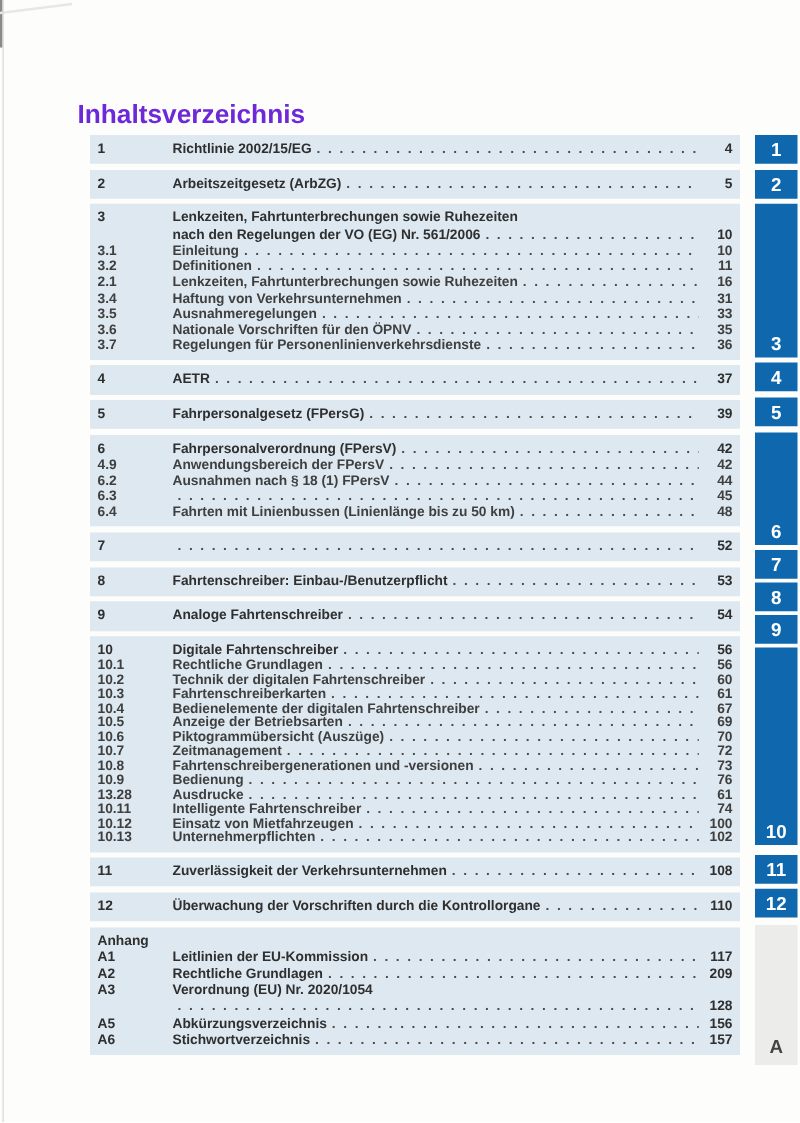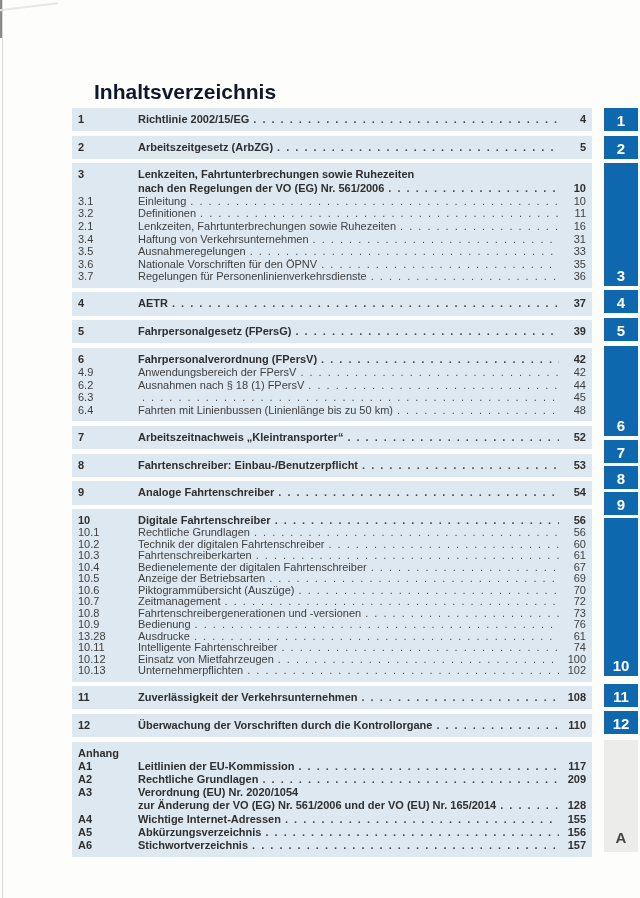--- a/index.html
+++ b/index.html
@@ -8,34 +8,35 @@
     background:#fdfdfc; overflow:hidden;
     font-family:"Liberation Sans", sans-serif;
     color:#3a3a3a;
   }
   
   .edge-left{position:absolute;left:2px;top:0;bottom:0;width:1px;background:#d9d9d9;}
   .edge-smudge{position:absolute;left:0;top:0;width:2px;height:38px;background:#8a8a8a;}
   .edge-diag{position:absolute;left:-4px;top:6px;width:62px;height:2px;background:#e7e7e7;transform:rotate(-7deg);}
 
   .doc-title{
-    position:absolute; left:94px; top:80px;
-    font-size:21px; font-weight:bold; color:#0f172a; letter-spacing:0px;
+    position:absolute; left:62px; top:80px;
+    font-size:21px; font-weight:bold; color:#6d28d9; letter-spacing:0px;
   }
 
   .toc{position:absolute; left:72px; top:108px; width:520px;}
   .block{
     background:var(--band,#dde8f0);
     margin-bottom:4.5px;
     padding:5px 6px 5px 6px;
   }
   .row{
     display:flex; align-items:baseline;
     font-size:11px; line-height:12.6px; color:#3f3f3f;
     white-space:nowrap;
+    font-weight:bold;
   }
   .row.bold{font-weight:bold; line-height:13.2px; color:#2f2f2f;}
   .block.tight .row{line-height:11.5px;}
   .block.tight .row.bold{line-height:13.2px;}
   .num{flex:0 0 60px;}
   .title{flex:0 0 auto;}
   .leader{
     flex:1 1 auto; overflow:hidden; margin:0 3px 0 4px; height:11px;
   }
   .leader::after{
@@ -194,21 +195,20 @@
         <div class="row">
           <span class="num">6.4</span>
           <span class="title">Fahrten mit Linienbussen (Linienlänge bis zu 50 km)</span>
           <span class="leader"></span>
           <span class="page-num">48</span>
         </div>
       </div>
       <div class="block">
         <div class="row bold">
           <span class="num">7</span>
-          <span class="title">Arbeitszeitnachweis „Kleintransporter“</span>
           <span class="leader"></span>
           <span class="page-num">52</span>
         </div>
       </div>
       <div class="block">
         <div class="row bold">
           <span class="num">8</span>
           <span class="title">Fahrtenschreiber: Einbau-/Benutzerpflicht</span>
           <span class="leader"></span>
           <span class="page-num">53</span>
@@ -340,29 +340,22 @@
           <span class="title">Rechtliche Grundlagen</span>
           <span class="leader"></span>
           <span class="page-num">209</span>
         </div>
         <div class="row bold">
           <span class="num">A3</span>
           <span class="title">Verordnung (EU) Nr. 2020/1054</span>
         </div>
         <div class="row bold">
           <span class="num"></span>
-          <span class="title">zur Änderung der VO (EG) Nr. 561/2006 und der VO (EU) Nr. 165/2014</span>
           <span class="leader"></span>
           <span class="page-num">128</span>
-        </div>
-        <div class="row bold">
-          <span class="num">A4</span>
-          <span class="title">Wichtige Internet-Adressen</span>
-          <span class="leader"></span>
-          <span class="page-num">155</span>
         </div>
         <div class="row bold">
           <span class="num">A5</span>
           <span class="title">Abkürzungsverzeichnis</span>
           <span class="leader"></span>
           <span class="page-num">156</span>
         </div>
         <div class="row bold">
           <span class="num">A6</span>
           <span class="title">Stichwortverzeichnis</span>

